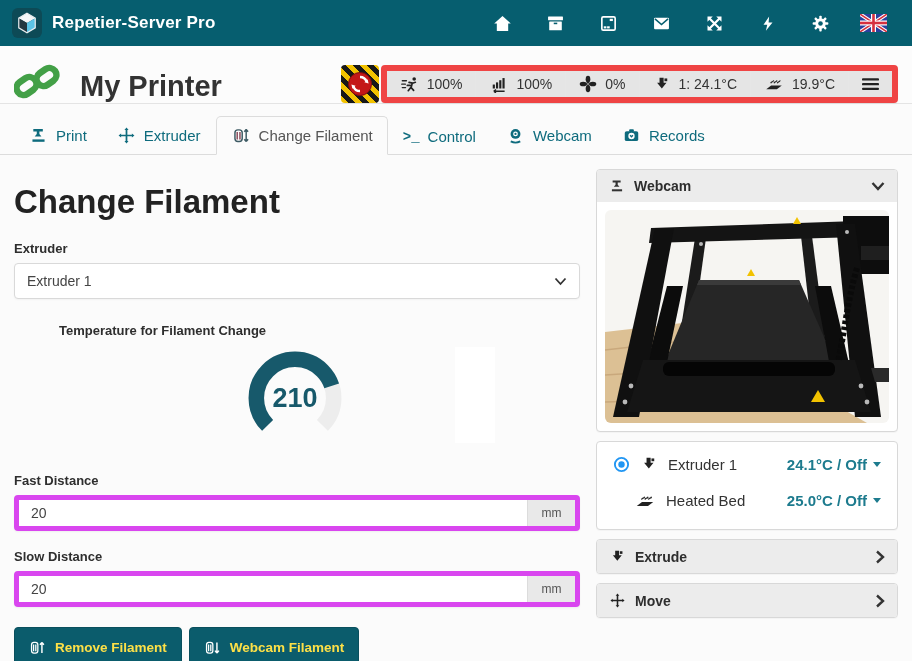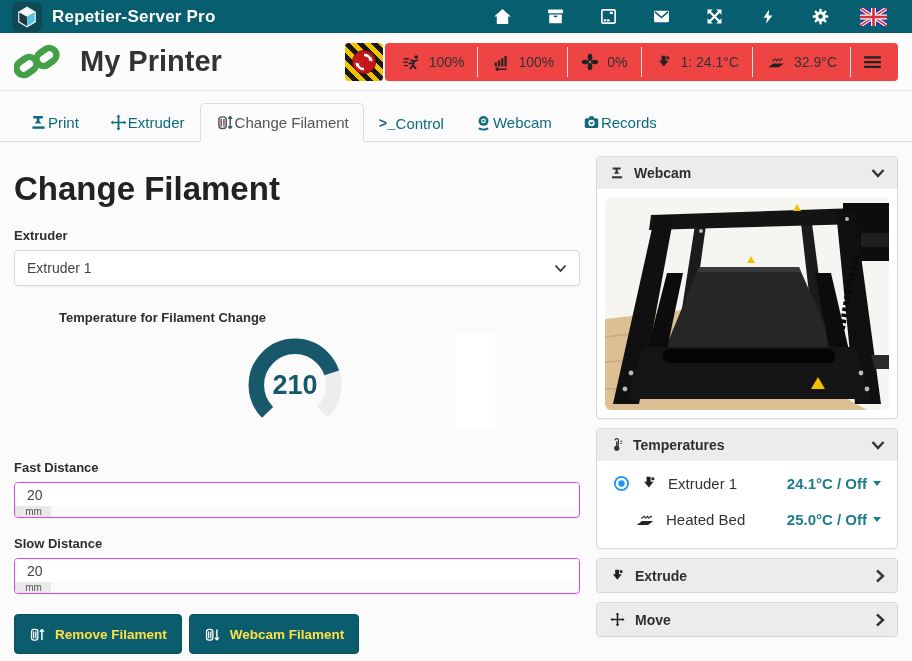--- a/index.html
+++ b/index.html
@@ -2,58 +2,58 @@
 <html><head>
 <meta charset="utf-8">
 <style>
   * { box-sizing: border-box; margin: 0; padding: 0; }
   html,body { width:912px; height:661px; }
   body {
     font-family: "Liberation Sans", sans-serif;
     background:#fbfbfb; color:#2e2e2e; overflow:hidden;
   }
   
-  .navbar { height:33px; background:#065e6f; display:flex; align-items:center; padding:0 12px; }
+  .navbar { height:46px; background:#065e6f; display:flex; align-items:center; padding:0 12px; }
   .brand { display:flex; align-items:center; gap:10px; }
   .brand-logo { width:30px; height:30px; background:#0d4a56; border-radius:6px; display:flex; align-items:center; justify-content:center; }
   .brand-title { color:#fff; font-size:17px; font-weight:700; letter-spacing:.2px; }
   .nav-icons { margin-left:auto; display:flex; align-items:center; }
   .nav-btn { width:53px; height:45px; display:flex; align-items:center; justify-content:center; cursor:pointer; }
   
-  .printer-header { height:58px; display:flex; align-items:center; padding:0 14px; border-bottom:1px solid #e4e4e4; background:#fcfcfc; }
+  .printer-header { height:58px; display:flex; align-items:flex-end; padding:0 14px; border-bottom:1px solid #e4e4e4; background:#fcfcfc; }
   .printer-title { font-size:29px; font-weight:700; color:#333; margin-left:20px; }
   .status-cluster { margin-left:auto; display:flex; align-items:center; }
   .estop { width:38px; height:38px; border-radius:4px; margin-right:2px;
     background:repeating-linear-gradient(45deg,#f2c200 0 5px,#181818 5px 10px);
     display:flex; align-items:center; justify-content:center; cursor:pointer; }
-  .segbar { display:flex; align-items:center; height:38px; background:#ef4444; border:4px solid #ef4444; border-radius:4px; box-shadow:0 1px 2px rgba(0,0,0,.04); }
+  .segbar { display:flex; align-items:center; height:38px; background:#e5e5e5; border:6px solid #ef4444; border-radius:4px; box-shadow:0 1px 2px rgba(0,0,0,.04); }
   .seg { display:flex; align-items:center; gap:8px; padding:0 13px; height:100%; font-size:14px; color:#333; border-left:1px solid #e6e6e6; cursor:pointer; }
   .seg:first-child { border-left:none; }
   
   .tabs { display:flex; align-items:flex-end; padding:12px 14px 0; border-bottom:1px solid #dcdcdc; background:#fbfbfb; }
-  .tab { display:flex; align-items:center; padding:9px 14px; font-size:15px; color:#0e6b7d;
+  .tab { display:flex; align-items:center; gap:8px; padding:9px 14px; font-size:15px; color:#0e6b7d;
     border:1px solid transparent; border-radius:5px 5px 0 0; margin-bottom:-1px; cursor:pointer; }
   .tab.active { border-color:#dcdcdc #dcdcdc #fbfbfb; background:#fbfbfb; }
   .console-glyph { font-family:"Liberation Mono", monospace; font-weight:700; font-size:14px; }
   
   .content { display:flex; gap:16px; padding:14px; }
   .main-col { width:566px; }
   .side-col { width:302px; }
   
   h1.page-title { font-size:33px; font-weight:700; color:#222; margin:14px 0 20px; }
   .field-label { font-size:13px; font-weight:700; color:#2e2e2e; margin-bottom:7px; }
   .select { height:36px; background:#fff; border:1px solid #d9d9d9; border-radius:4px; box-shadow:0 1px 2px rgba(0,0,0,.04);
     display:flex; align-items:center; justify-content:space-between; padding:0 12px; font-size:14px; color:#444; cursor:pointer; }
   .mt-lg { margin-top:24px;margin-left:45px; }
   .gauge-row { position:relative; height:110px; margin-top:2px; }
   .gauge { position:absolute; left:228px; top:0; cursor:pointer; }
   .knob-artifact { position:absolute; left:441px; top:2px; width:40px; height:96px; background:#fff; }
-  .input-group { display:flex; height:36px; border:1px solid #d946ef; border-radius:4px; overflow:hidden; box-shadow:0 1px 2px rgba(0,0,0,.05); margin-bottom:4px;flex-direction:column; }
+  .input-group { display:flex; height:36px; border:5px solid #d946ef; border-radius:4px; overflow:hidden; box-shadow:0 1px 2px rgba(0,0,0,.05); margin-bottom:4px; }
   .input-group input { flex:1; border:none; outline:none; padding:0 12px; font-size:14px; color:#444; font-family:inherit; background:#fff; }
-  .addon { width:36px; background:#e9e9e9; border-left:1px solid #dcdcdc; display:flex; align-items:center; justify-content:center; font-size:10px; color:#555; }
+  .addon { width:48px; background:#e9e9e9; border-left:1px solid #dcdcdc; display:flex; align-items:center; justify-content:center; font-size:12px; color:#555; }
   .mt-md { margin-top:18px; }
   .btn-row { display:flex; gap:7px; margin-top:20px; }
   .btn { display:flex; align-items:center; gap:9px; height:40px; padding:0 14px; background:#0b5c6c; border:1px solid #0a4f5d;
     border-radius:4px; color:#fde047; font-size:13.5px; font-weight:700; cursor:pointer; }
   
   .panel { background:#fff; border:1px solid #d8d8d8; border-radius:4px; margin-bottom:9px; overflow:hidden; box-shadow:0 1px 1px rgba(0,0,0,.03); }
   .panel-header { background:#ececec; padding:8px 12px; display:flex; align-items:center; gap:9px; font-size:14px; font-weight:700; color:#2e2e2e; cursor:pointer; }
   .panel-header .chev { margin-left:auto; display:flex; }
   .webcam-body { padding:8px; }
   .webcam-body svg { display:block; border-radius:6px; }
@@ -214,21 +214,21 @@
       </div>
       <div class="seg">
         <svg width="20" height="18" viewBox="0 0 24 22">
             <polygon fill="#222" points="2.5,17.5 8.5,12.8 21.5,12.8 15.5,17.5"></polygon>
             <g fill="none" stroke="#222" stroke-width="1.5">
               <path d="M8 10 c1.2 -3.4 2.4 0 3.6 -3.4"></path>
               <path d="M12 10 c1.2 -3.4 2.4 0 3.6 -3.4"></path>
               <path d="M16 10 c1.2 -3.4 2.4 0 3.6 -3.4"></path>
             </g>
           </svg>
-        <span>32.9°C</span>
+        <span>19.9°C</span>
       </div>
       <div class="seg">
         <svg width="17" height="16" viewBox="0 0 18 16">
             <g fill="#222">
               <rect y="2" width="18" height="2.4" rx="1"></rect>
               <rect y="7" width="18" height="2.4" rx="1"></rect>
               <rect y="12" width="18" height="2.4" rx="1"></rect>
             </g>
           </svg>
       </div>
@@ -412,34 +412,20 @@
               <circle cx="242" cy="22" r="2"></circle>
               <circle cx="96" cy="34" r="2"></circle>
             </g>
 
           <polygon points="266,158 284,158 284,172 270,172" fill="#2a2a2a"></polygon>
         </svg>
       </div>
     </div>
 
     <div class="panel">
-      <div class="panel-header">
-        <svg width="15" height="16" viewBox="0 0 22 22">
-            <path d="M9 4 a2.4 2.4 0 0 1 4.8 0 V12" fill="none" stroke="#333" stroke-width="1.8"></path>
-            <circle cx="11.4" cy="15.6" r="3.8" fill="#333"></circle>
-            <rect x="10.3" y="6" width="2.2" height="9" fill="#333"></rect>
-            <path d="M16.5 5.5 h3 M16.5 8.8 h2.2" stroke="#333" stroke-width="1.4"></path>
-          </svg>
-        <span>Temperatures</span>
-        <span class="chev">
-            <svg width="14" height="10" viewBox="0 0 14 10">
-              <path d="M1.5 2 L7 8 L12.5 2" fill="none" stroke="#333" stroke-width="2.4"></path>
-            </svg>
-          </span>
-      </div>
       <div class="temp-body">
         <div class="temp-row">
           <svg width="17" height="17" viewBox="0 0 18 18">
               <circle cx="9" cy="9" r="7" fill="none" stroke="#2196f3" stroke-width="2"></circle>
               <circle cx="9" cy="9" r="3.4" fill="#2196f3"></circle>
             </svg>
           <svg width="18" height="18" viewBox="0 0 22 22">
               <path fill="#222" d="M8 3.5 H13 V9.5 H16.5 L10.8 16.5 5 9.5 H8 Z"></path>
               <rect x="14" y="4.2" width="3.4" height="3.4" fill="#222"></rect>
             </svg>

